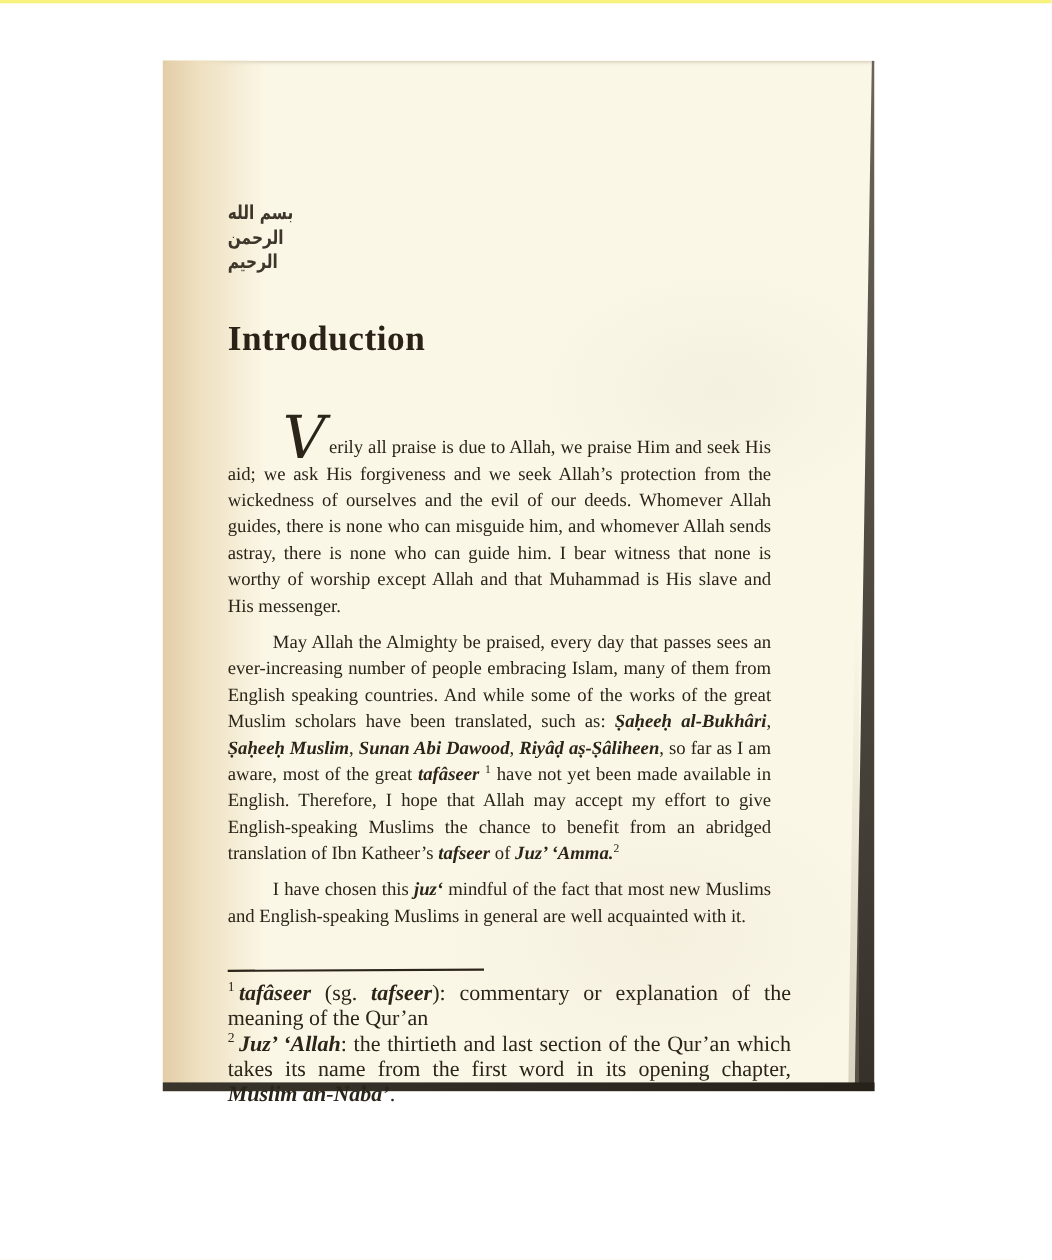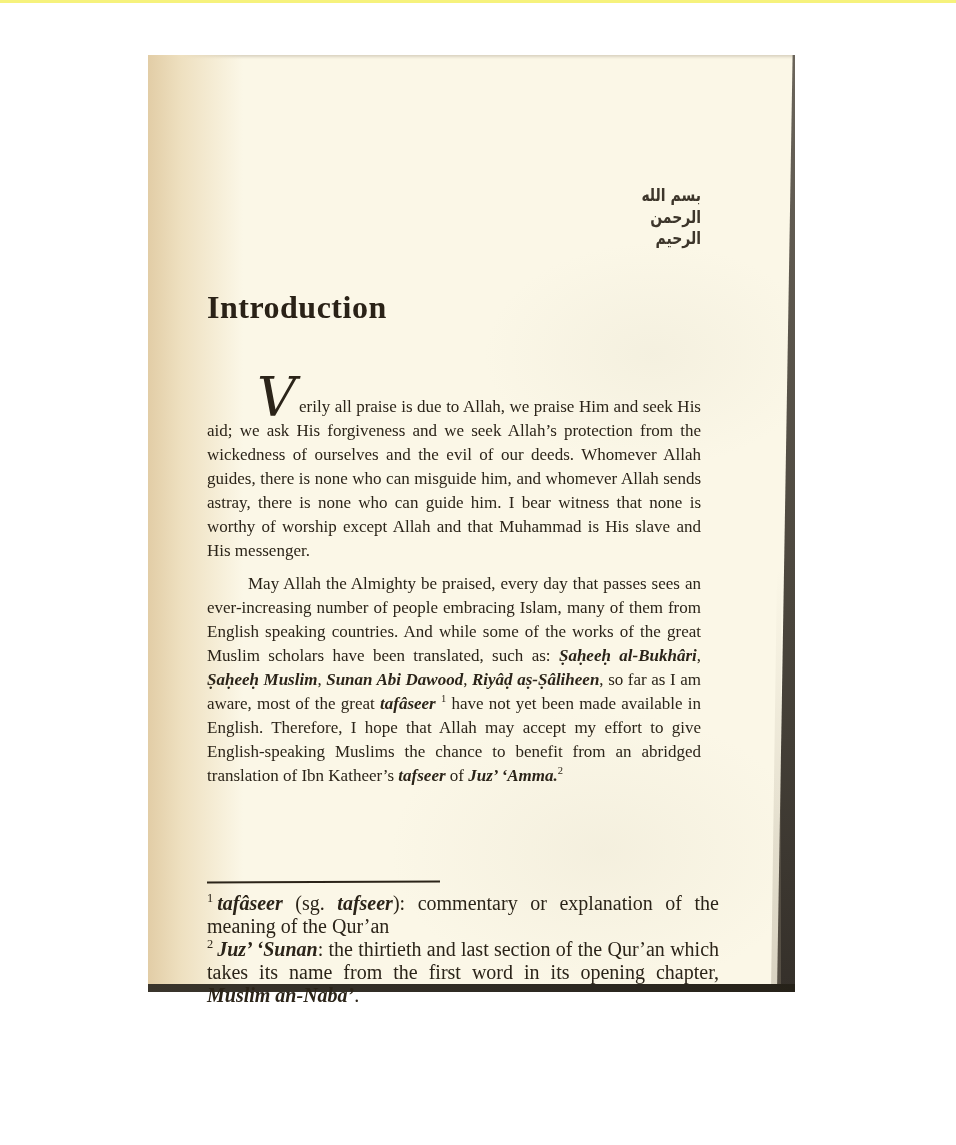--- a/index.html
+++ b/index.html
@@ -41,21 +41,21 @@
     background: linear-gradient(to bottom, rgba(160,150,130,0) 0%, rgba(150,140,120,0.35) 100%);
     clip-path: polygon(100% 0%, 60% 0%, 0% 100%, 100% 100%);
   }
   .edge-bottom {
     position: absolute; left: 0; bottom: 0; width: 100%; height: 8px;
     background: linear-gradient(to right, #3a352c 0%, #2e2a23 55%, #262219 100%);
   }
 
   .bismillah {
     position: absolute; left: 59px; top: 136px; width: 494px;
-    text-align: right;
+    text-align: left;
   }
   .bismillah-inner {
     display: inline-block; width: 82px;
     font-family: "DejaVu Sans", sans-serif;
     font-size: 14px; line-height: 1.25; font-weight: bold;
     color: #3d362b;
     transform: scaleY(1.25);
   }
 
   .page-title {
@@ -116,24 +116,25 @@
     </div>
 
     <h1 class="page-title">Introduction</h1>
 
     <div class="body-text">
 
       <p class="para para-dropcap"><span class="drop-cap">V</span>erily all praise is due to Allah, we praise Him and seek His aid; we ask His forgiveness and we seek Allah’s protection from the wickedness of ourselves and the evil of our deeds. Whomever Allah guides, there is none who can misguide him, and whomever Allah sends astray, there is none who can guide him. I bear witness that none is worthy of worship except Allah and that Muhammad is His slave and His messenger.</p>
 
       <p class="para para-indent">May Allah the Almighty be praised, every day that passes sees an ever-increasing number of people embracing Islam, many of them from English speaking countries. And while some of the works of the great Muslim scholars have been translated, such as: <i>Ṣaḥeeḥ al-Bukhâri</i>, <i>Ṣaḥeeḥ Muslim</i>, <i>Sunan Abi Dawood</i>, <i>Riyâḍ aṣ-Ṣâliheen</i>, so far as I am aware, most of the great <i>tafâseer</i><i> </i><sup>1</sup> have not yet been made available in English.  Therefore, I hope that Allah may accept my effort to give English-speaking Muslims the chance to benefit from an abridged translation of Ibn Katheer’s <i>tafseer</i> of <i>Juz’ ‘Amma.</i><sup>2</sup></p>
 
+      <p class="para para-indent">I have chosen this <i>juz‘</i> mindful of the fact that most new Muslims and English-speaking Muslims in general are well acquainted with it.</p>
     </div>
 
     <div class="footnotes">
       <div class="footnote-rule"></div>
 
       <p class="footnote"><sup class="fn-marker">1</sup><span><i>tafâseer</i> (sg. <i>tafseer</i>): commentary or explanation of the meaning of the Qur’an</span></p>
 
-      <p class="footnote"><sup class="fn-marker">2</sup><span><i>Juz’ ‘Sunan</i>: the thirtieth and last section of the Qur’an which takes its name from the first word in its opening chapter, <i>Muslim an-Naba’</i>.</span></p>
+      <p class="footnote"><sup class="fn-marker">2</sup><span><i>Juz’ ‘Allah</i>: the thirtieth and last section of the Qur’an which takes its name from the first word in its opening chapter, <i>Muslim an-Naba’</i>.</span></p>
     </div>
 
   </div>
 </div>
 
 </body></html>

